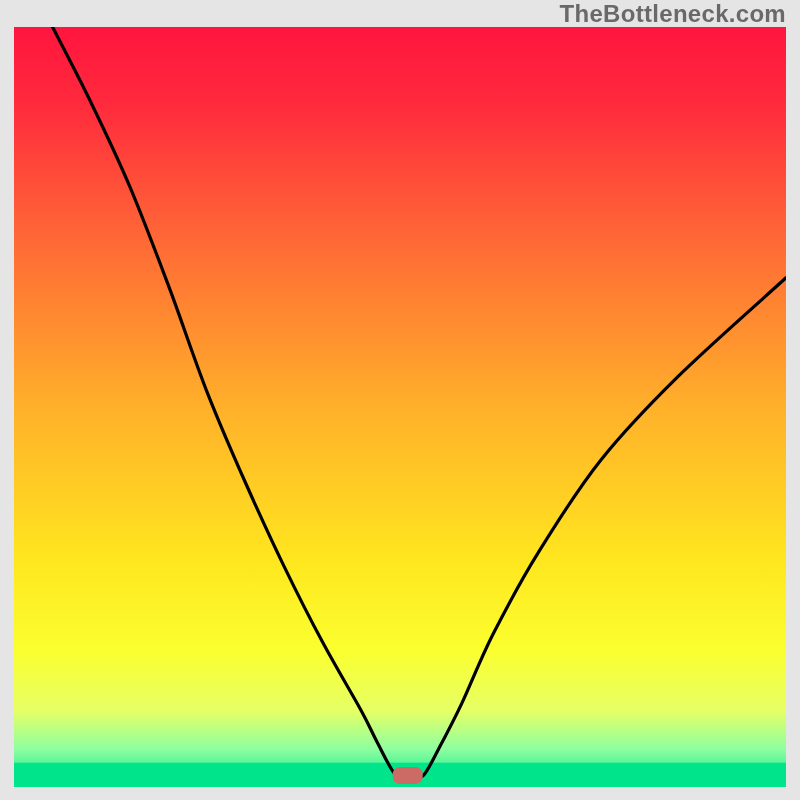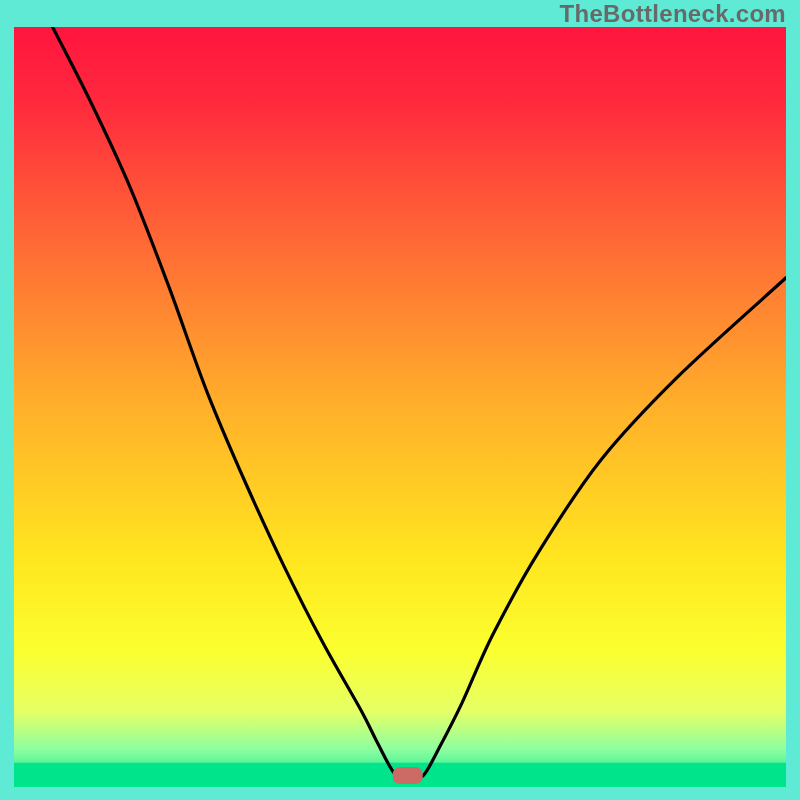--- a/index.html
+++ b/index.html
@@ -9,21 +9,21 @@
     height: 800px;
     background: #000000;
     overflow: hidden;
   }
   .frame {
     position: absolute;
     left: 0;
     top: 0;
     width: 800px;
     height: 800px;
-    background: #5eead4;
+    background: #e5e5e5;
   }
   .plot {
     position: absolute;
     left: 14px;
     top: 27px;
     width: 772px;
     height: 760px;
   }
   .watermark {
     position: absolute;

